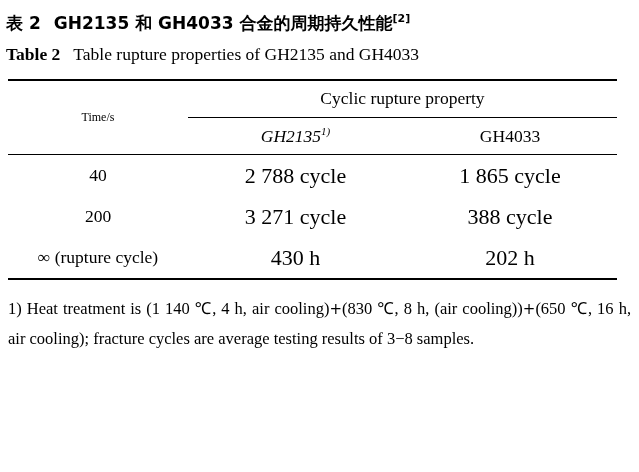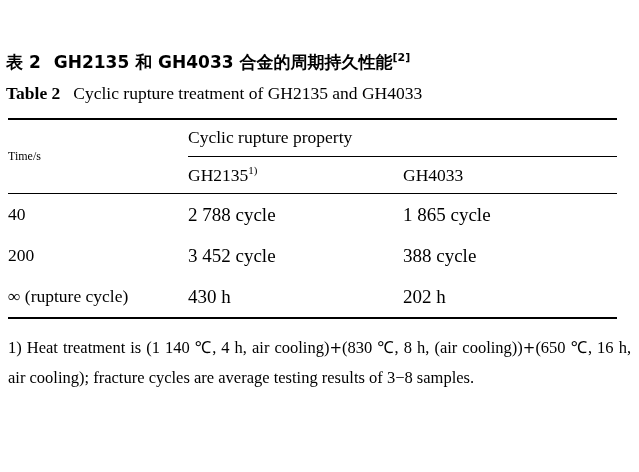--- a/index.html
+++ b/index.html
@@ -16,21 +16,20 @@
   }
   .page {
     position: relative;
     width: 639px;
     height: 472px;
     padding: 0;
     box-sizing: border-box;
   }
   .caption-block {
     padding: 8px 6px 0 6px;
-    margin-top: 39px;
   }
   .cap-cn {
     font-family: "DejaVu Sans", sans-serif;
     font-size: 17px;
     font-weight: bold;
     line-height: 30px;
     white-space: nowrap;
   }
   .cap-cn .cap-cn-body {
     font-weight: bold;
@@ -56,20 +55,21 @@
 
   table.tbl {
     border-collapse: collapse;
     width: 609px;
     margin: 10px 0 0 8px;
     font-size: 17px;
   }
   table.tbl td, table.tbl th {
     font-weight: normal;
     padding: 0;
+    text-align: center;
     vertical-align: middle;
   }
   .rule-top td {
     border-top: 2.2px solid #000;
   }
   .rule-bottom td {
     border-bottom: 2.2px solid #000;
   }
   .hdr-time {
     width: 180px;
@@ -79,25 +79,25 @@
   .hdr-group {
     height: 34px;
     font-size: 17.5px;
     border-bottom: 1.2px solid #000;
     padding-bottom: 2px !important;
   }
   .hdr-sub {
     height: 36px;
     font-size: 17.5px;
   }
-  .col-a { width: 215px; }
+  .col-a { width: 215px; font-style: italic; }
   .col-b { width: 214px; }
   .data-row td {
     height: 41px;
-    font-size: 19px;
+    font-size: 22px;
   }
   .data-row td.first {
     font-size: 17.5px;
   }
   .mid-rule td {
     border-top: 1.2px solid #000;
   }
   .note {
     margin: 14px 8px 12px 8px;
     font-size: 16.5px;
@@ -112,21 +112,21 @@
 </head>
 <body>
 
 <div class="page">
 
   <div class="caption-block">
     <div class="cap-cn">
       <span>表 2</span><span class="gap"></span><span class="cap-cn-body">GH2135 和 GH4033 合金的周期持久性能</span><span class="sup">[2]</span>
     </div>
     <div class="cap-en">
-      <span class="lbl">Table 2</span><span class="gap"></span><span>Cyclic rupture treatment of GH2135 and GH4033</span>
+      <span class="lbl">Table 2</span><span class="gap"></span><span>Table rupture properties of GH2135 and GH4033</span>
     </div>
   </div>
 
   <table class="tbl">
     <tbody>
       <tr class="rule-top">
         <td class="hdr-time" rowspan="2">Time/s</td>
         <td class="hdr-group" colspan="2">Cyclic rupture property</td>
       </tr>
       <tr>
@@ -134,21 +134,21 @@
         <td class="hdr-sub col-b"><span>GH4033</span></td>
       </tr>
 
       <tr class="data-row mid-rule">
         <td class="first">40</td>
         <td>2 788 cycle</td>
         <td>1 865 cycle</td>
       </tr>
       <tr class="data-row">
         <td class="first">200</td>
-        <td>3 452 cycle</td>
+        <td>3 271 cycle</td>
         <td>388 cycle</td>
       </tr>
       <tr class="data-row rule-bottom">
         <td class="first">∞ (rupture cycle)</td>
         <td>430 h</td>
         <td>202 h</td>
       </tr>
     </tbody>
   </table>
 

